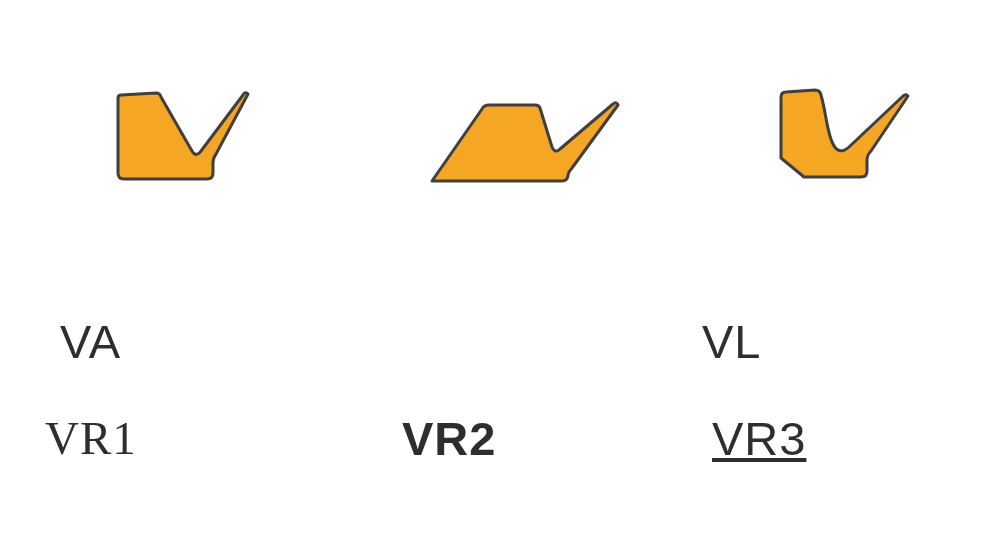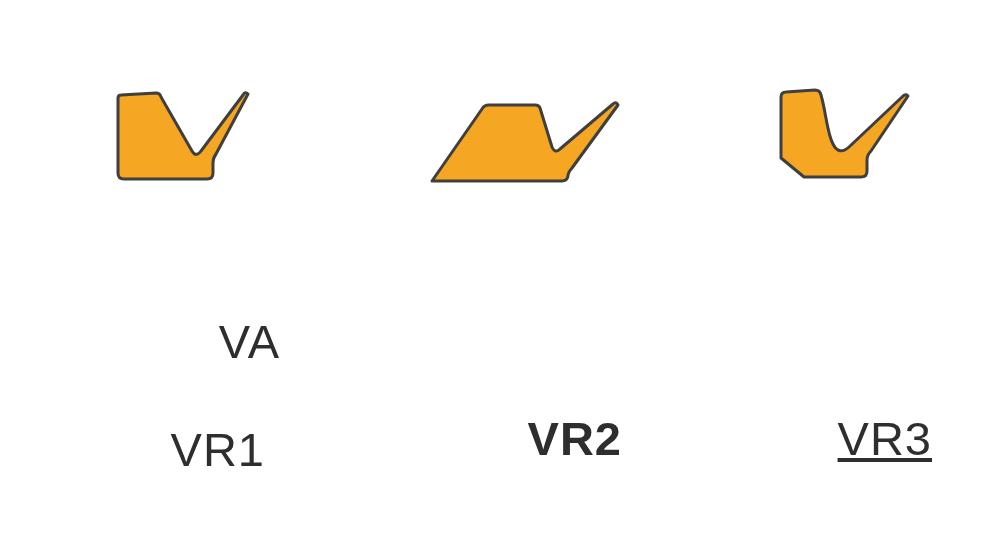--- a/index.html
+++ b/index.html
@@ -29,32 +29,32 @@
     stroke: var(--profile-stroke);
     stroke-width: 3;
     stroke-linejoin: round;
   }
   .svg-va { left: 112px; top: 88px; }
   .svg-vs { left: 428px; top: 97px; }
   .svg-vl { left: 776px; top: 86px; }
   .type-label, .vr-label {
     position: absolute;
     width: 220px;
-    text-align: right;
+    text-align: left;
     font-size: 47px;
     font-weight: 300;
     letter-spacing: 1px;
     color: var(--text-color);
     line-height: 1.1;
     user-select: none;
   }
   .lbl-va  { left:  60px; top: 316px; }
   .lbl-vs  { left: 410px; top: 316px; }
   .lbl-vl  { left: 702px; top: 316px; }
-  .lbl-vr1 { left:  45px; top: 424px; }
+  .lbl-vr1 { left:  45px; top: 413px; font-family: Liberation Serif, serif; }
   .lbl-vr2 { left: 402px; top: 413px; font-weight: bold; }
   .lbl-vr3 { left: 712px; top: 413px; text-decoration: underline; }
 </style>
 </head>
 <body>
 
 <div class="canvas">
 
   <svg class="profile-svg svg-va" width="144" height="100" viewBox="0 0 144 100">
     <path d="M 6 10
@@ -103,18 +103,19 @@
              L 95 65
              Q 91 69 91 74
              L 91 85
              Q 91 91 85 91
              L 28 91
              L 5 72
              Z" fill="#f5a623"></path>
   </svg>
 
   <div class="type-label lbl-va">VA</div>
+  <div class="type-label lbl-vl">VL</div>
 
   <div class="vr-label lbl-vr1">VR1</div>
   <div class="vr-label lbl-vr2">VR2</div>
   <div class="vr-label lbl-vr3">VR3</div>
 
 </div>
 
 </body></html>

